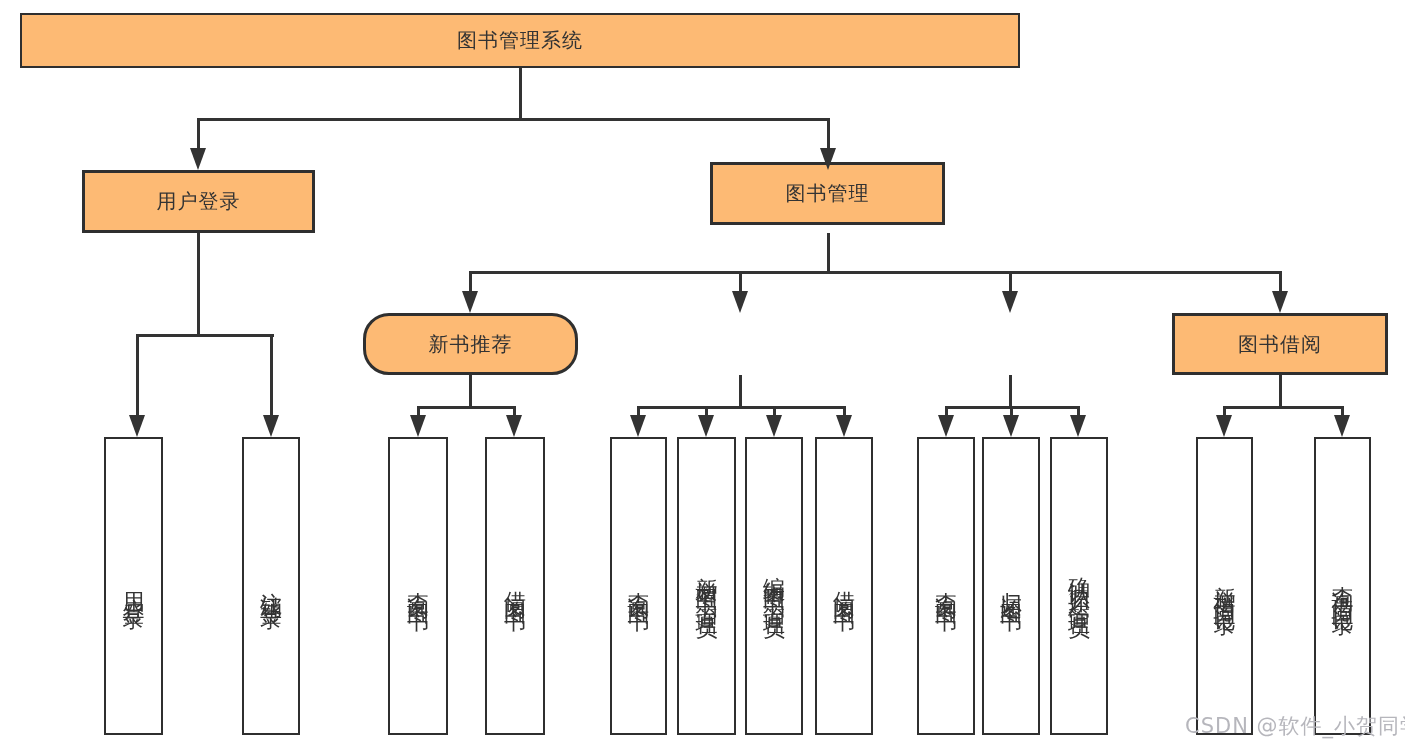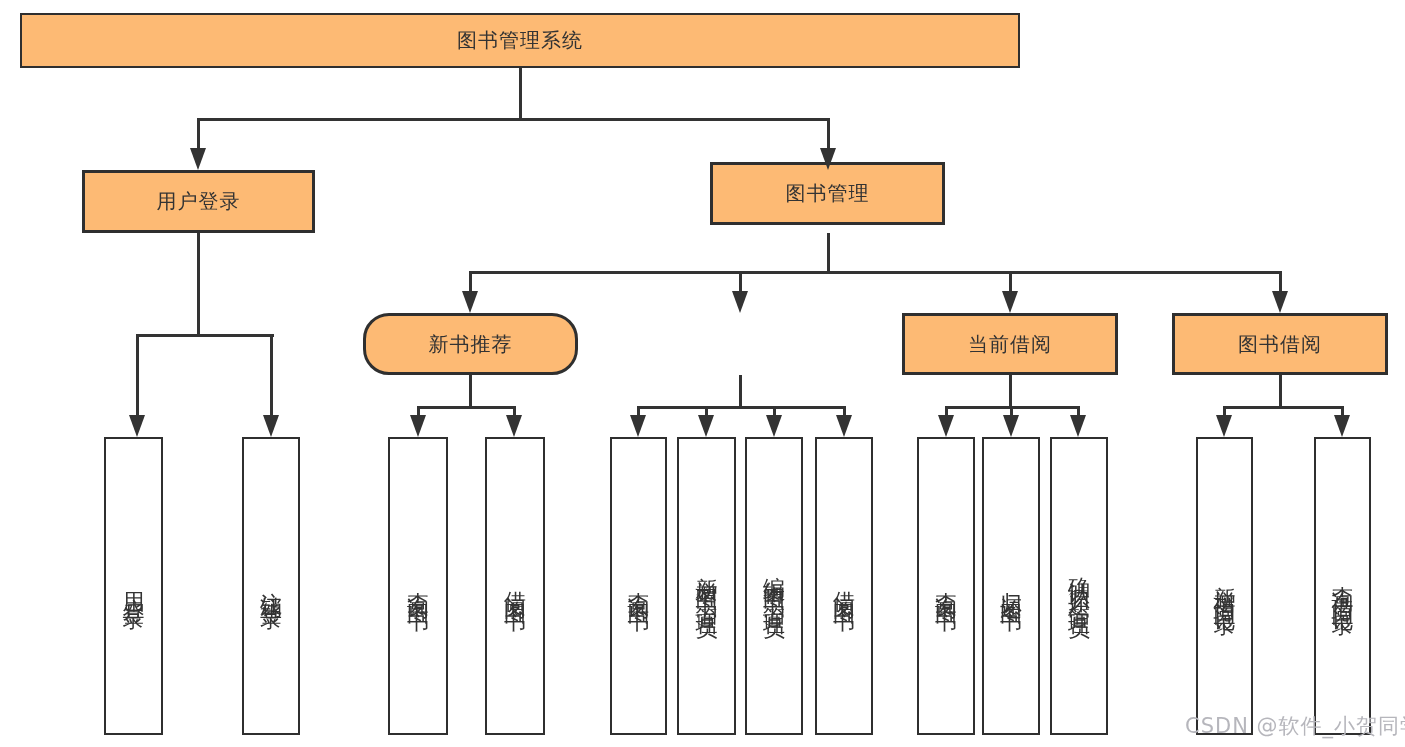--- a/index.html
+++ b/index.html
@@ -45,23 +45,20 @@
 
   <div class="hbox" style="left:82px;top:170px;width:233px;height:63px;">
     <span>用户登录</span>
   </div>
   <div class="hbox" style="left:710px;top:162px;width:235px;height:63px;">
     <span>图书管理</span>
   </div>
 
   <div class="hbox" style="left:363px;top:313px;width:215px;height:62px;border-radius:26px;">
     <span>新书推荐</span>
-  </div>
-  <div class="hbox" style="left:902px;top:313px;width:216px;height:62px;">
-    <span>当前借阅</span>
   </div>
   <div class="hbox" style="left:1172px;top:313px;width:216px;height:62px;">
     <span>图书借阅</span>
   </div>
 
   <div class="vbox" style="left:104px;width:59px;">
     <span>用户登录</span>
   </div>
   <div class="vbox" style="left:242px;width:58px;">
     <span>注销登录</span>

